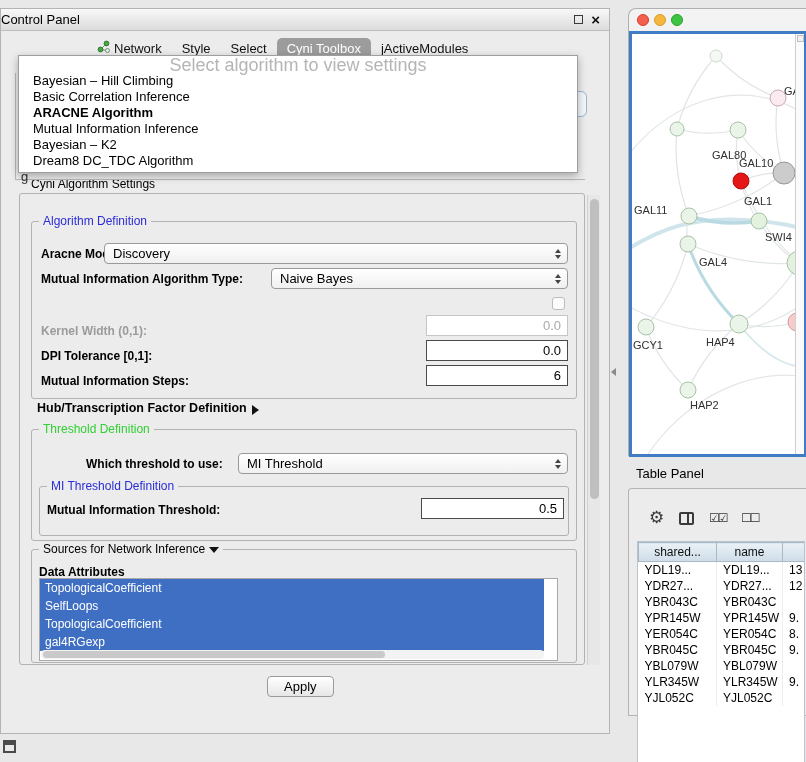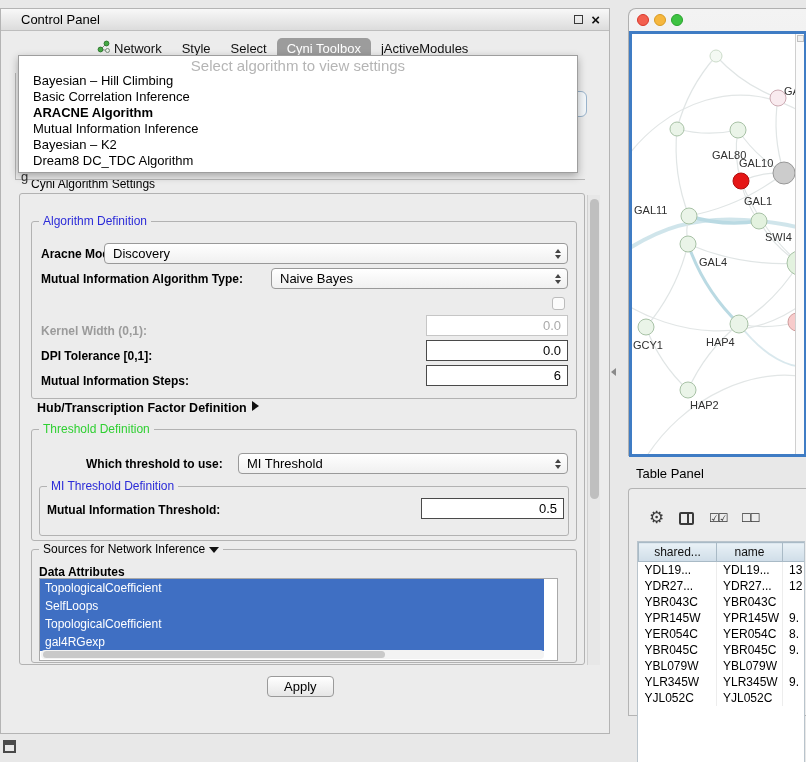--- a/index.html
+++ b/index.html
@@ -52,41 +52,41 @@
 
   .btn { background:linear-gradient(#ffffff,#e6e6e6); border:1px solid #9a9a9a; border-radius:4px; font-size:13px; padding:2px 16px; color:#000; }
 
   .segbar { display:flex; }
   .seg { border:1px solid #8f8f8f; border-left:none; padding:0 13px; height:21px; line-height:20px; font-size:13px; background:linear-gradient(#f7f7f7,#e2e2e2); color:#111; white-space:nowrap; }
   .seg:first-child { border-left:1px solid #8f8f8f; border-radius:4px 0 0 4px; }
   .seg:last-child { border-radius:0 4px 4px 0; }
   .seg.active { background:#7e7e7e; color:#fff; }
 
   .popup { background:#fff; border:1px solid #9e9e9e; box-shadow:0 3px 8px rgba(0,0,0,.3); z-index:50; padding-top:2px; }
-  .popup-ph { text-align:center; color:#b5b5b5; font-size:15px; height:15px; line-height:15px; }
+  .popup-ph { text-align:center; color:#b5b5b5; font-size:18px; height:15px; line-height:15px; }
   .popup-item { font-size:13px; height:16px; line-height:16px; padding-left:14px; color:#000; white-space:nowrap; }
   .popup-item.selected { font-weight:bold; }
 
   .traffic { width:12px; height:12px; border-radius:50%; }
 
   
   table { border-collapse:collapse; table-layout:fixed; background:#fff; }
   th { height:19px; background:linear-gradient(#e9f1f6,#cfdde8); border:1px solid #a9bac6; font-weight:normal; font-size:12px; color:#111; overflow:hidden; white-space:nowrap; }
   td { height:16px; font-size:12px; padding-left:6px; border-right:1px solid #ededed; color:#000; overflow:hidden; white-space:nowrap; }
 
   .colicon { width:15px; height:13px; border:2px solid #3a3a3a; border-radius:2px; position:relative; }
   .colicon div { position:absolute; left:50%; top:0; width:2px; height:100%; background:#3a3a3a; }
 </style>
 </head>
 <body>
 
 <div class="window abs" style="left:0px;top:8px;width:610px;height:726px;">
 
   <div class="titlebar abs" style="left:0px;top:0px;width:608px;height:22px;">
-    <span style="padding-left:20px;font-size:13px;color:#000;">Control Panel</span>
+    <span style="padding-left:0;font-size:13px;color:#000;">Control Panel</span>
     <span style="margin-left:auto;display:flex;align-items:center;gap:8px;padding-right:9px;">
       <span class="float-icon"></span>
       <span style="font-size:15px;font-weight:bold;color:#111;line-height:12px;">×</span>
     </span>
   </div>
 
   <div class="abs" style="left:86px;top:28px;height:22px;display:flex;align-items:flex-end;">
       <div class="tab">
         <span><svg width="13" height="13" viewBox="0 0 13 13">
             <line x1="3.5" y1="9.5" x2="9.5" y2="3.5" stroke="#8a8a8a"></line>
@@ -150,21 +150,21 @@
   <span class="lbl abs" style="left:40px;top:340px;">DPI Tolerance [0,1]:</span>
   <div class="field abs" style="left:425px;top:331px;width:142px;height:21px;">
     <span>0.0</span>
   </div>
 
   <span class="lbl abs" style="left:40px;top:365px;">Mutual Information Steps:</span>
   <div class="field abs" style="left:425px;top:356px;width:142px;height:21px;">
     <span>6</span>
   </div>
 
-  <div class="abs" style="left:36px;top:392px;display:flex;align-items:flex-start;gap:5px;">
+  <div class="abs" style="left:36px;top:392px;display:flex;align-items:flex-end;gap:5px;">
     <span class="lbl" style="font-size:12.5px;">Hub/Transcription Factor Definition</span>
     <span class="tri-right"></span>
   </div>
 
   <div class="group abs" style="left:30px;top:420px;width:546px;height:112px;"></div>
   <span class="legend green abs" style="left:38px;top:413px;">Threshold Definition</span>
 
   <span class="lbl abs" style="left:85px;top:448px;">Which threshold to use:</span>
   <div class="combo abs" style="left:237px;top:444px;width:330px;height:21px;">
     <span>MI Threshold</span>

